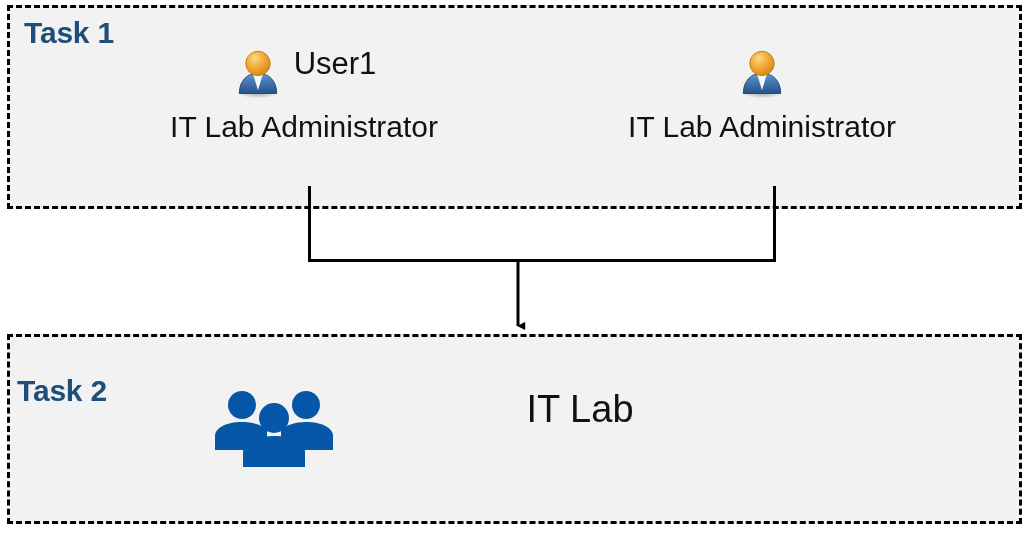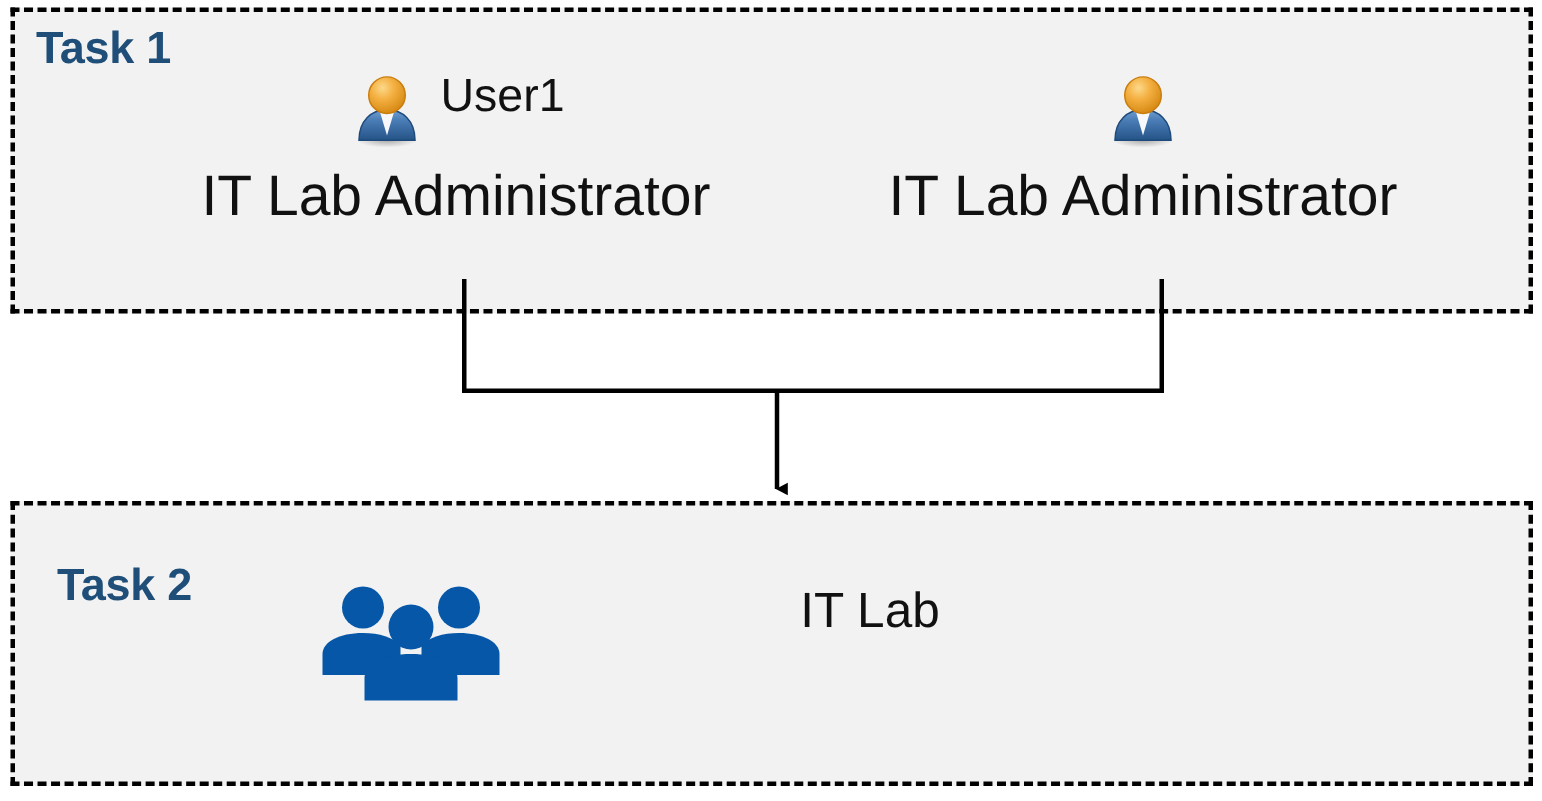--- a/index.html
+++ b/index.html
@@ -46,21 +46,21 @@
 
   .task-label {
     position: absolute;
     color: #1f4e79;
     font-weight: bold;
     font-size: 30px;
     letter-spacing: -0.2px;
     white-space: nowrap;
   }
   #task1-label { left: 24px; top: 16px; }
-  #task2-label { left: 38px; top: 374px; }
+  #task2-label { left: 17px; top: 374px; }
 
   
   .person {
     position: absolute;
     width: 360px;
     text-align: center;
   }
   #person-user1 { left: 124px; top: 48px; }
   #person-guest { left: 582px; top: 48px; }
 
@@ -72,21 +72,21 @@
     height: 56px;
   }
   .person-name {
     font-size: 31px;
     color: #111111;
     font-weight: normal;
     white-space: nowrap;
     line-height: 1;
   }
   .person-role {
-    font-size: 38px;
+    font-size: 30px;
     color: #111111;
     white-space: nowrap;
     line-height: 1;
     margin-top: 8px;
   }
 
   .user-icon { width: 52px; height: 52px; display: block; flex: 0 0 auto; }
 
   
   #group-icon-wrap {
@@ -97,21 +97,21 @@
     height: 82px;
   }
   .group-icon { width: 124px; height: 82px; display: block; }
 
   #group-name {
     position: absolute;
     left: 380px;
     top: 386px;
     width: 400px;
     text-align: center;
-    font-size: 33px;
+    font-size: 38px;
     color: #111111;
     line-height: 1.25;
   }
   #group-name .ln { display: block; }
 
   
   #connector-svg {
     position: absolute;
     left: 0;
     top: 0;

